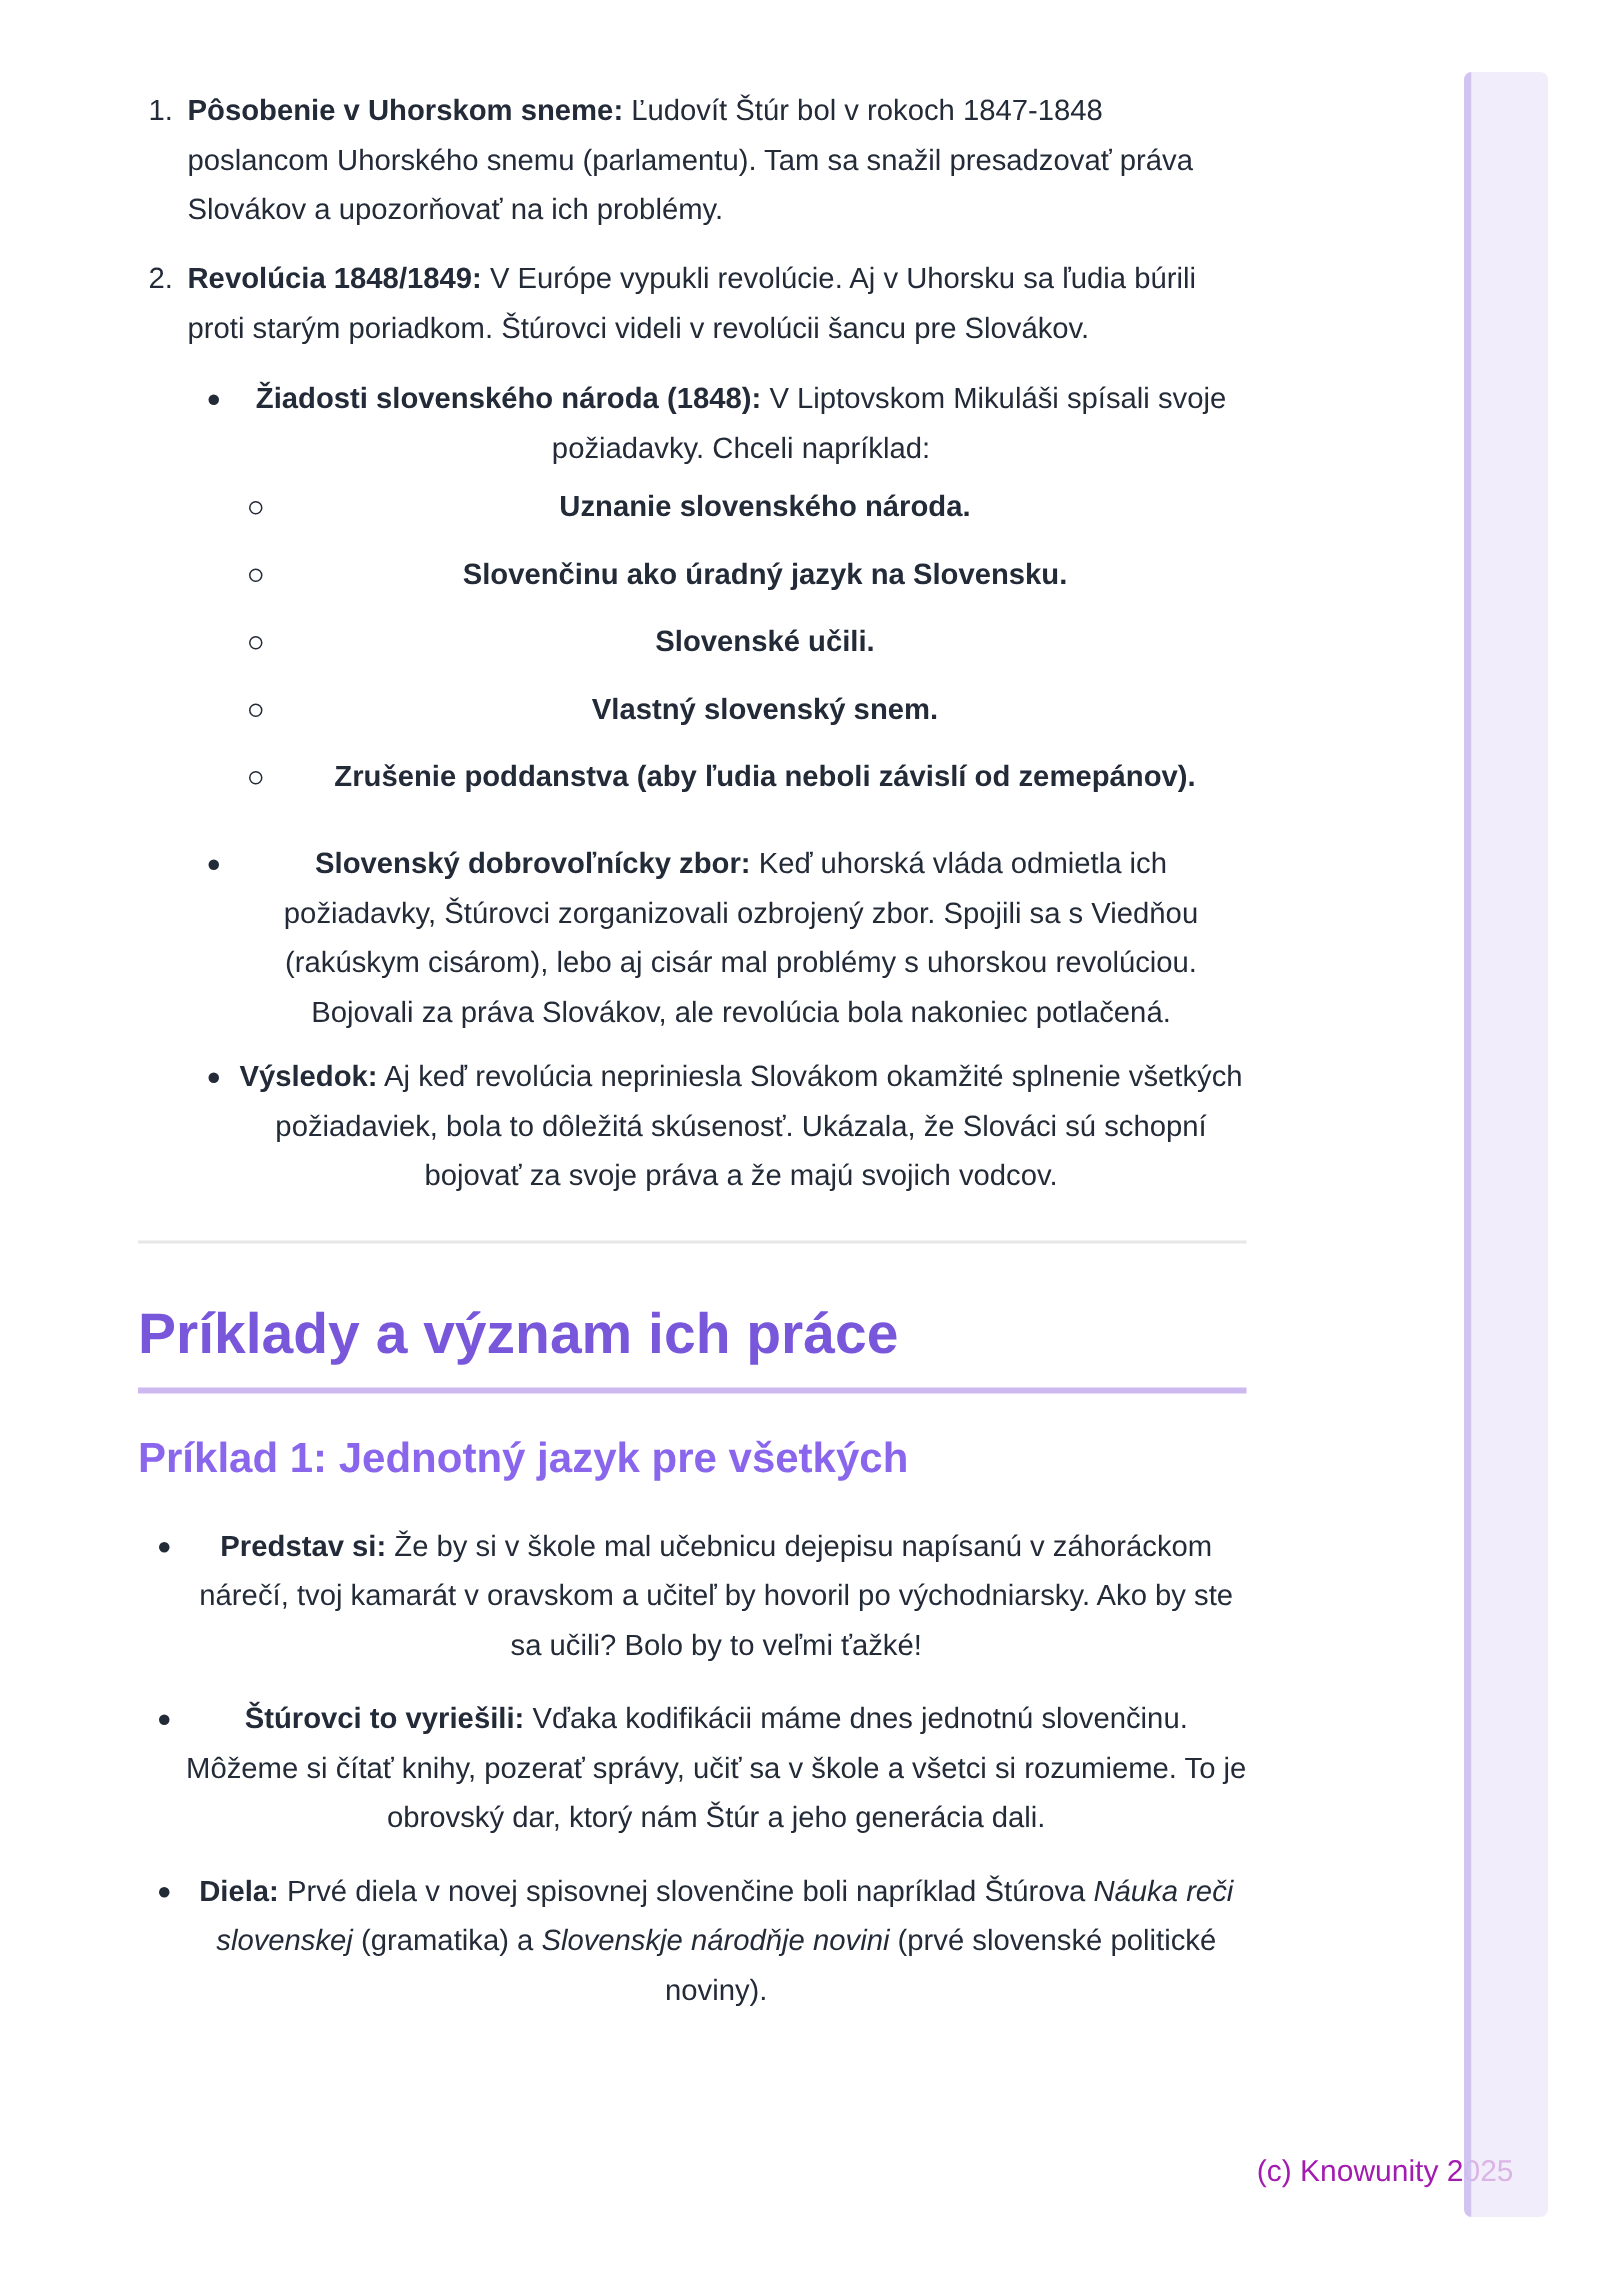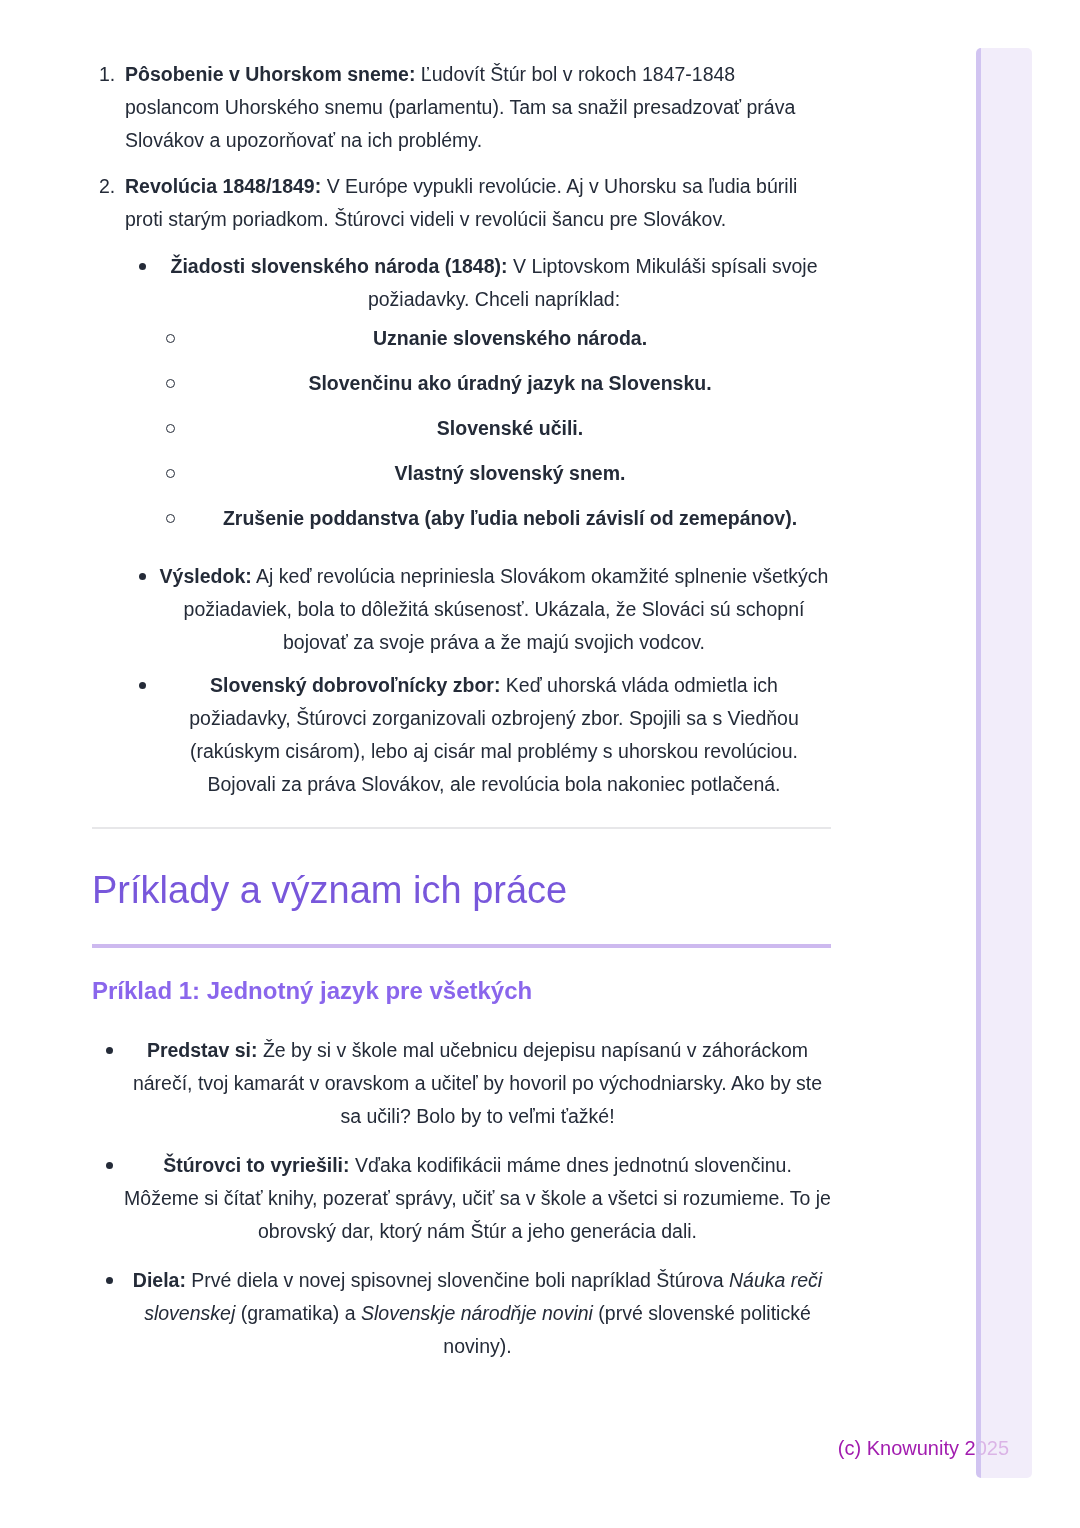--- a/index.html
+++ b/index.html
@@ -34,33 +34,33 @@
   .l3list { margin:6px 0 15px 0; }
   .l3item { display:flex; margin-bottom:12px; }
   .mark3 { flex:none; width:32px; padding-left:9px; }
   .circle { display:block; width:9px; height:9px; border-radius:50%; border:1.8px solid #242b38; background:transparent; margin-top:12px; }
   .l3body { flex:1;font-weight:bold; }
 
   .divider { border:none; border-top:2px solid #e7e7e9; margin-top:16px; }
 
   h1.section-title {
     margin-top:38px;
-    font-size:38px; line-height:46px; font-weight:400;
+    font-size:38px; line-height:46px; font-weight:700;
     color:#7857db;
-    padding-bottom:31px;
+    padding-bottom:12px;
     border-bottom:4px solid #cdb9ef;
   }
   p.intro {
     margin-top:28px;
     text-align:justify;
     line-height:39px;
   }
   h2.sub-title {
     margin-top:26px;
-    font-size:24px; line-height:34px; font-weight:700;
+    font-size:28px; line-height:34px; font-weight:700;
     color:#8a66ec;
   }
   .sec-bullets { margin-top:26px; }
   .sec-bullets .l2item { margin-bottom:16px; }
 
   .footer-note {
     position:absolute; top:1440px; right:71px;
     font-size:20px; line-height:16px;
     color:#a21caf;
     z-index:1;
@@ -141,32 +141,32 @@
                 </div>
               </div>
             </div>
           </div>
 
           <div class="l2item">
             <span class="mark2">
                 <span class="disc"></span>
               </span>
             <div class="l2body">
-              <b>Výsledok:</b>
-              <span>Aj keď revolúcia nepriniesla Slovákom okamžité splnenie všetkých požiadaviek, bola to dôležitá skúsenosť. Ukázala, že Slováci sú schopní bojovať za svoje práva a že majú svojich vodcov.</span>
+              <b>Slovenský dobrovoľnícky zbor:</b>
+              <span>Keď uhorská vláda odmietla ich požiadavky, Štúrovci zorganizovali ozbrojený zbor. Spojili sa s Viedňou (rakúskym cisárom), lebo aj cisár mal problémy s uhorskou revolúciou. Bojovali za práva Slovákov, ale revolúcia bola nakoniec potlačená.</span>
             </div>
           </div>
 
           <div class="l2item">
             <span class="mark2">
                 <span class="disc"></span>
               </span>
             <div class="l2body">
-              <b>Slovenský dobrovoľnícky zbor:</b>
-              <span>Keď uhorská vláda odmietla ich požiadavky, Štúrovci zorganizovali ozbrojený zbor. Spojili sa s Viedňou (rakúskym cisárom), lebo aj cisár mal problémy s uhorskou revolúciou. Bojovali za práva Slovákov, ale revolúcia bola nakoniec potlačená.</span>
+              <b>Výsledok:</b>
+              <span>Aj keď revolúcia nepriniesla Slovákom okamžité splnenie všetkých požiadaviek, bola to dôležitá skúsenosť. Ukázala, že Slováci sú schopní bojovať za svoje práva a že majú svojich vodcov.</span>
             </div>
           </div>
 
         </div>
       </div>
     </div>
 
     <hr class="divider">
 
     <h1 class="section-title">Príklady a význam ich práce</h1>

